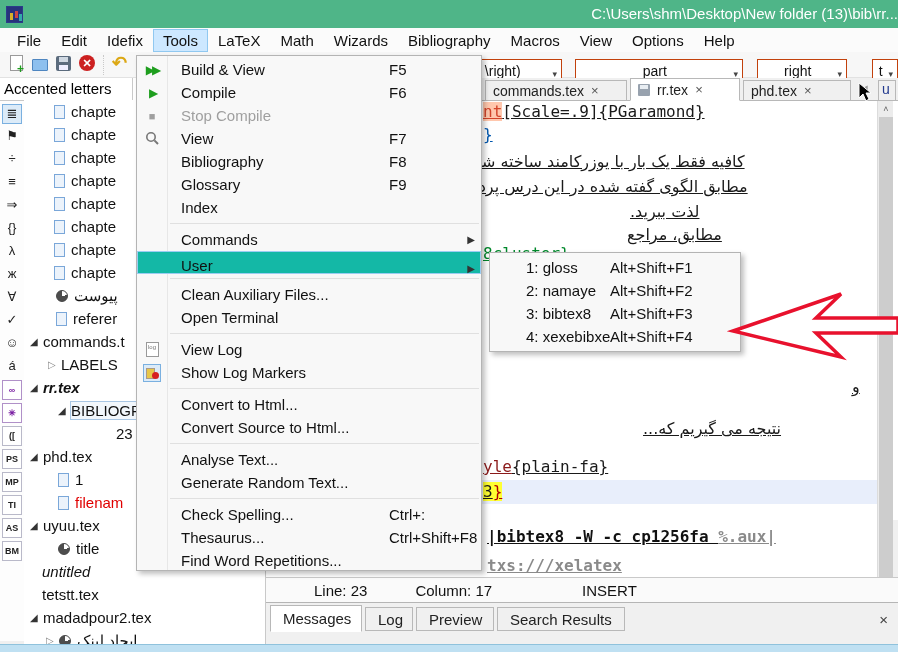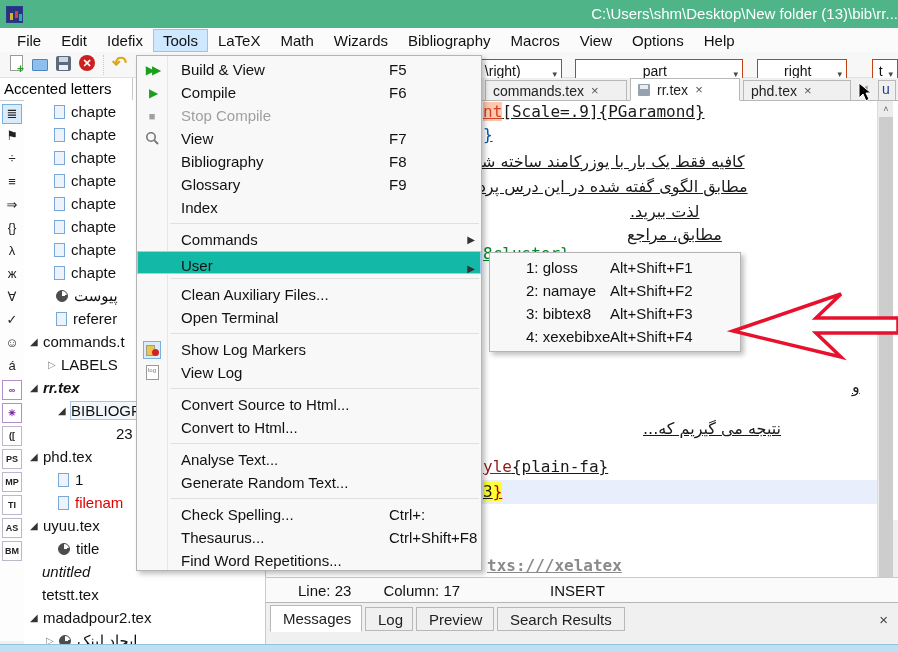--- a/index.html
+++ b/index.html
@@ -100,21 +100,21 @@
   .sub-item .si-short { position:absolute; left:112px; white-space:nowrap; }
 
   
   #arrow-svg { position:absolute; left:700px; top:280px; z-index:25; pointer-events:none; }
 
   
   #cursor-svg { position:absolute; left:858px; top:82px; z-index:26; pointer-events:none; }
 
   
   #statusline { position:absolute; left:266px; top:577px; width:632px; height:26px; background:#fafafa; border-top:1px solid #c9c9c9; border-bottom:1px solid #b5b5b5; display:flex; align-items:center; font-size:15px; color:#111; }
-  #statusline .st { margin-left:32px; }
+  #statusline .st { margin-left:48px; }
   #statusline .st.mode { margin-left:90px; }
   #bottombar { position:absolute; left:266px; top:603px; width:632px; height:40px; background:#f0f0f0; }
   .btab { position:absolute; top:4px; height:24px; border:1px solid #b8b8b8; background:#f0f0f0; font-size:15px; display:flex; align-items:center; padding:0 12px; color:#222; }
   .btab.active { background:#fff; top:2px; height:27px; border-bottom-color:#fff; }
   #bb-close { position:absolute; right:10px; top:8px; color:#444; font-size:15px; }
   #bottom-strip { position:absolute; left:0; top:644px; width:898px; height:8px; background:#bfe0f2; border-top:1px solid #8fc2dc; }
 </style>
 </head>
 <body>
 
@@ -329,20 +329,21 @@
       <div class="edline" style="left: 217px; top: 24px;"><span style="color: rgb(0, 87, 174);">}</span></div>
       <div class="edline" dir="rtl" style="left: 181px; top: 51px; font-family: &quot;DejaVu Sans&quot;, sans-serif;"><span style="color: rgb(26, 26, 26);">كافیه فقط یک بار با یوزرکامند ساخته شده به</span></div>
       <div class="edline" dir="rtl" style="left: 181px; top: 76px; font-family: &quot;DejaVu Sans&quot;, sans-serif;"><span style="color: rgb(26, 26, 26);">مطابق الگوی گفته شده در این درس پردازش</span></div>
       <div class="edline" dir="rtl" style="left: 364px; top: 101px; font-family: &quot;DejaVu Sans&quot;, sans-serif;"><span style="color: rgb(26, 26, 26);">لذت ببرید.</span></div>
       <div class="edline" dir="rtl" style="left: 361px; top: 124px; font-family: &quot;DejaVu Sans&quot;, sans-serif;"><span style="color: rgb(26, 26, 26);">مطابق، مراجع</span></div>
       <div class="edline" style="left: 217px; top: 143px;"><span style="color: rgb(0, 136, 43);">8cluster}</span></div>
       <div class="edline" dir="rtl" style="left: 586px; top: 276px; font-family: &quot;DejaVu Sans&quot;, sans-serif;"><span style="color: rgb(26, 26, 26);">و</span></div>
       <div class="edline" dir="rtl" style="left: 377px; top: 318px; font-family: &quot;DejaVu Sans&quot;, sans-serif;"><span style="color: rgb(26, 26, 26);">نتیجه می گیریم که...</span></div>
       <div class="edline" style="left: 217px; top: 356px;"><span style="color: rgb(139, 26, 26);">yle</span><span style="color: rgb(26, 26, 26);">{plain-fa}</span></div>
       <div class="edline" style="left: 217px; top: 381px;"><span style="color: rgb(26, 26, 26); background: rgb(255, 255, 51);">3</span><span style="color: rgb(176, 0, 0); background: rgb(255, 255, 51);">}</span></div>
+      <div class="edline" style="left: 221px; top: 426px;"><span style="color: rgb(17, 17, 17); font-weight: bold;">|bibtex8 -W -c cp1256fa </span><span style="color: rgb(138, 138, 138); font-weight: bold;">%.aux|</span></div>
       <div class="edline" style="left: 221px; top: 455px;"><span style="color: rgb(138, 138, 138); font-weight: bold;">txs:///xelatex</span></div>
     </div>
 
   <div id="vscroll">
     <div class="scr-ar" style="top:3px">˄</div>
     <div class="thumb"></div>
     <div class="scr-ar" style="top:486px">˅</div>
   </div>
 
   <div id="tools-menu">
@@ -407,41 +408,41 @@
         <span class="mi-icon"></span>
         <span class="mi-label">Clean Auxiliary Files...</span>
       </div>
       <div class="menu-item">
         <span class="mi-icon"></span>
         <span class="mi-label">Open Terminal</span>
       </div>
       <div class="menu-sep"></div>
       <div class="menu-item">
         <span class="mi-icon">
+          <div class="logicon">log</div>
+        </span>
+        <span class="mi-label">View Log</span>
+      </div>
+      <div class="menu-item">
+        <span class="mi-icon">
           <div class="markicon">
             <i></i>
             <b></b>
           </div>
         </span>
         <span class="mi-label">Show Log Markers</span>
       </div>
-      <div class="menu-item">
-        <span class="mi-icon">
-          <div class="logicon">log</div>
-        </span>
-        <span class="mi-label">View Log</span>
-      </div>
       <div class="menu-sep"></div>
       <div class="menu-item">
         <span class="mi-icon"></span>
+        <span class="mi-label">Convert to Html...</span>
+      </div>
+      <div class="menu-item">
+        <span class="mi-icon"></span>
         <span class="mi-label">Convert Source to Html...</span>
-      </div>
-      <div class="menu-item">
-        <span class="mi-icon"></span>
-        <span class="mi-label">Convert to Html...</span>
       </div>
       <div class="menu-sep"></div>
       <div class="menu-item">
         <span class="mi-icon"></span>
         <span class="mi-label">Analyse Text...</span>
       </div>
       <div class="menu-item">
         <span class="mi-icon"></span>
         <span class="mi-label">Generate Random Text...</span>
       </div>

